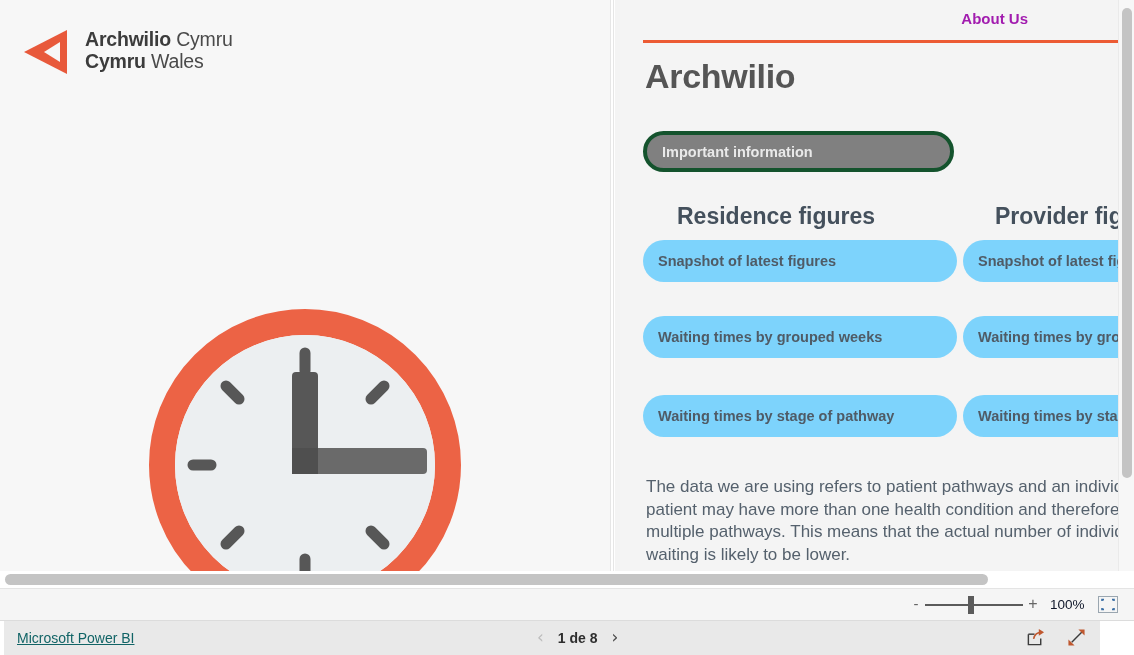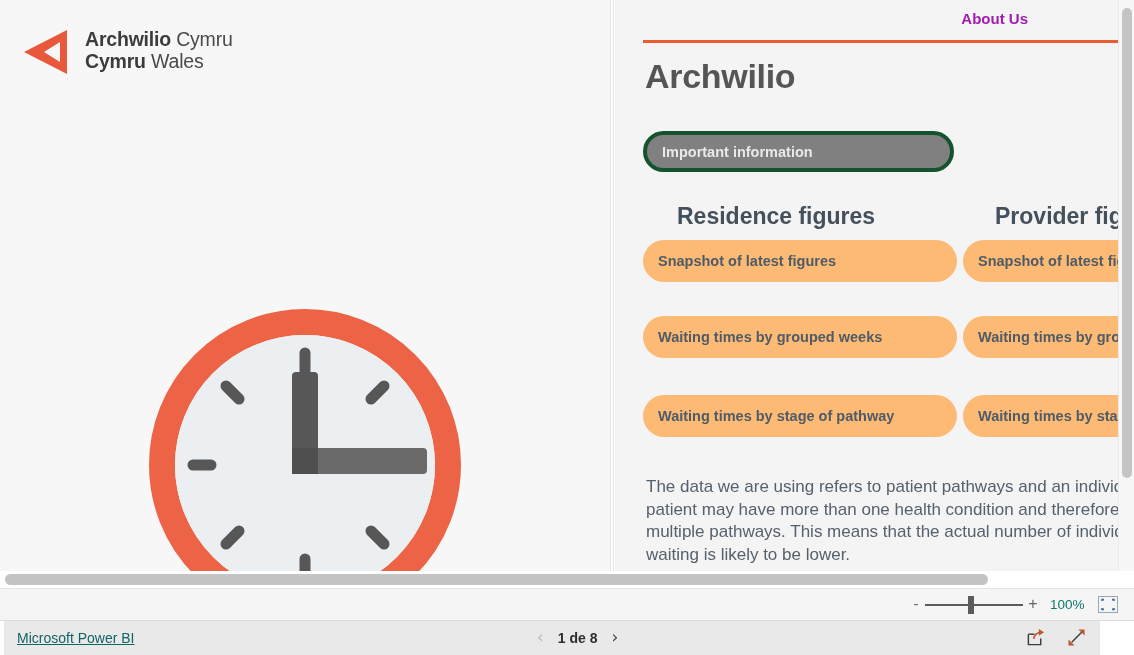--- a/index.html
+++ b/index.html
@@ -137,21 +137,21 @@
   }
   .btn-important {
     left: 28px; top: 131px;
     width: 311px; height: 41px;
     background: #808080;
     border: 4px solid #14532d;
     color: #e9e9e9;
   }
   .btn-light {
     height: 42px;
-    background: #fdba74;
+    background: #7dd3fc;
     color: #4f5b66;
   }
 
   .col-heading {
     position: absolute;
     font-size: 23px;
     font-weight: 700;
     color: #44505c;
     white-space: nowrap;
     margin-left: 32px;
@@ -228,21 +228,21 @@
   }
   .zoom-plus {
     position: absolute; left: 1026px; top: 7px;
     width: 14px; height: 18px;
     font-size: 16px; color: #666;
     text-align:center; line-height: 16px;
     cursor: pointer;
   }
   .zoom-level {
     position: absolute; left: 1050px; top: 8px;
-    font-size: 13.5px; color: #0f766e;
+    font-size: 13.5px; color: #0f172a;
     cursor: default;
   }
   .fit-btn {
     position: absolute; left: 1098px; top: 7px;
     width: 20px; height: 17px;
     cursor: pointer;
   }
 
   
   .statusbar {

